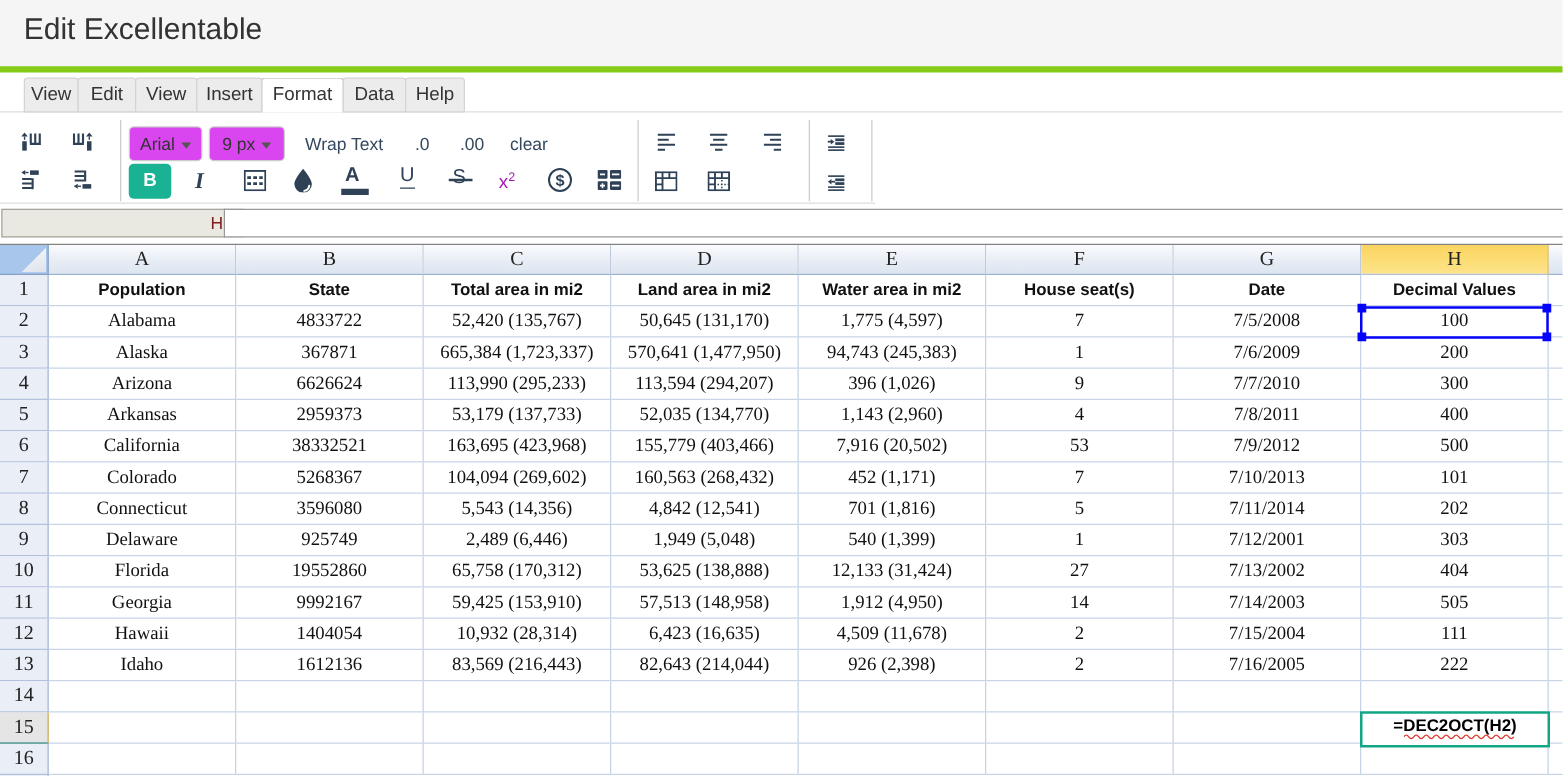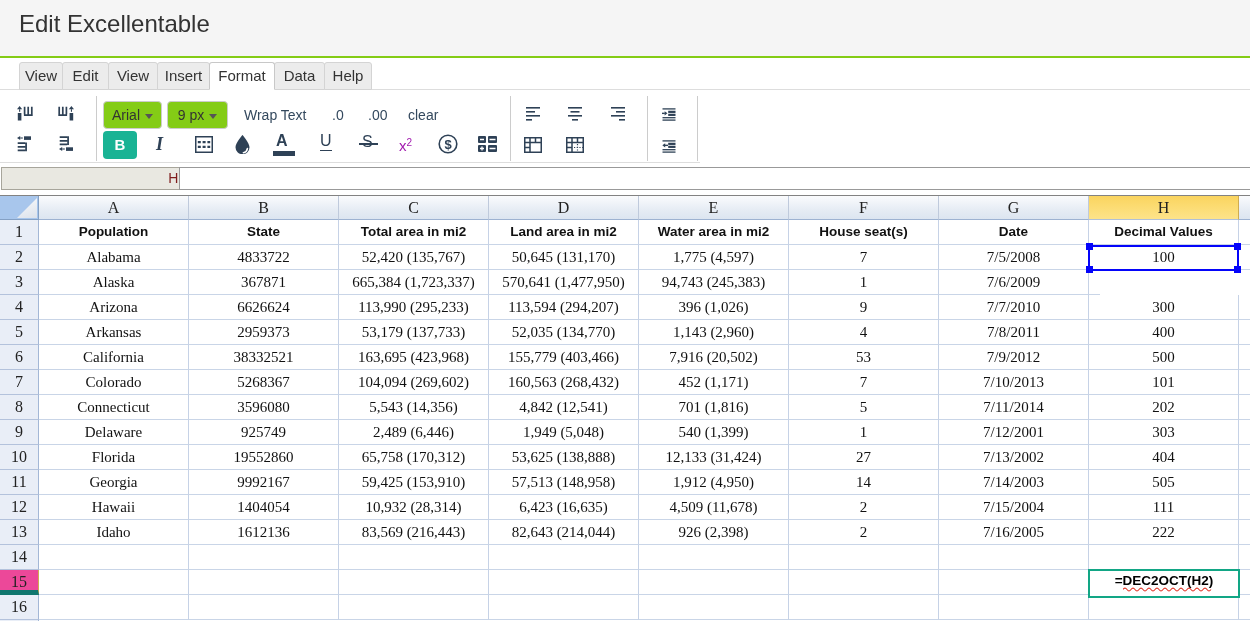--- a/index.html
+++ b/index.html
@@ -1,29 +1,29 @@
 <!DOCTYPE html>
 <html><head><meta charset="utf-8"><title>Edit Excellentable</title>
 <style>
 *{margin:0;padding:0;box-sizing:border-box}
 html,body{width:1250px;height:621px;overflow:hidden;background:#fff;
   font-family:"Liberation Sans",sans-serif;}
-#titlebar{position:absolute;left:0;top:0;width:1250px;height:58px;background:#f5f5f5;border-bottom:2px solid #84cc16}
+#titlebar{position:absolute;left:0;top:0;width:1250px;height:58px;background:#f5f5f5;border-bottom:5px solid #84cc16}
 #titlebar .t{position:absolute;left:19px;top:10px;font-size:24px;color:#333}
 #tabs{position:absolute;left:0;top:62px;width:1250px;height:28px}
 #tabs .line{position:absolute;left:0;top:27px;width:1250px;height:1px;background:#ddd}
 .tab{position:absolute;top:0;height:28px;line-height:25px;text-align:center;
   font-size:15px;color:#333;background:#ececec;border:1px solid #d4d4d4;
   border-radius:3px 3px 0 0;z-index:1}
 .tab.active{background:#fff;border-color:#c8c8c8;border-bottom:1px solid #fff;z-index:2}
 #toolbar{position:absolute;left:0;top:89px;width:1250px;height:74px}
 #toolbar .bline{position:absolute;left:0;top:73px;width:700px;height:1px;background:#ddd}
 .sep{position:absolute;top:7px;width:1px;height:65px;background:#ccc}
 .tbtxt{position:absolute;color:#34495e;font-size:14px;line-height:20px;white-space:nowrap}
-.dd{position:absolute;top:12px;height:28px;background:#84cc16;border:1px solid #ccc;
+.dd{position:absolute;top:12px;height:28px;background:#d946ef;border:1px solid #ccc;
   border-radius:4px;color:#333;font-size:14px;line-height:26px;text-align:center}
 .dd .car{display:inline-block;width:0;height:0;border-left:4px solid transparent;
   border-right:4px solid transparent;border-top:5px solid #555;margin-left:5px;vertical-align:middle}
 #bbtn{position:absolute;left:103px;top:42px;width:34px;height:28px;background:#19b394;
   border-radius:4px;color:#fff;font-weight:bold;font-size:15px;text-align:center;line-height:28px}
 .icon{position:absolute}
 #fbar{position:absolute;left:0;top:167px;width:1250px;height:24px}
 #cellref{position:absolute;left:1px;top:0;width:194px;height:23px;background:#e9e8e1;
   border:1px solid #a7a59b;color:#7f1d1d;font-size:14px;text-align:right;line-height:21px}
 #finput{position:absolute;left:179px;top:0;width:1071px;height:23px;background:#fff;
@@ -37,21 +37,21 @@
   clip-path:polygon(0 100%,100% 0,100% 100%);background:linear-gradient(160deg,#fafbfc,#dce2eb)}
 .ch{height:24px;background:linear-gradient(180deg,#fafbfd 0%,#e6ecf4 60%,#dce5f0 100%);
   border-right:1px solid #bfcadc;border-bottom:1px solid #9db2d1;
   font-family:"Liberation Serif",serif;font-size:16px;color:#222;
   text-align:center;line-height:23px}
 .ch.sel{background:linear-gradient(180deg,#fad45f 0%,#fcdd76 55%,#fde38a 100%);
   border-right:1px solid #cfac50;border-bottom:1px solid #b0c0d8}
 .drow{display:flex;height:25px}
 .rh{width:39px;background:#e9eef7;border-right:1px solid #a3b7d6;border-bottom:1px solid #b3c2dc;
   font-family:"Liberation Serif",serif;font-size:16px;color:#222;text-align:center;line-height:24px}
-.rh.sel{background:#ec4899;border-right:1px solid #cfac50;border-bottom:5px solid #0f766e}
+.rh.sel{background:#e5e5e5;border-right:1px solid #cfac50;border-bottom:1px solid #0f766e}
 .dc{width:150px;border-right:1px solid #c6d2e6;border-bottom:1px solid #c9d5e7;
   font-family:"Liberation Serif",serif;font-size:15px;color:#111;
   text-align:center;line-height:24px;white-space:nowrap;overflow:hidden}
 .dc.hd{font-family:"Liberation Sans",sans-serif;font-weight:bold;font-size:13.5px}
 .stub{width:11px;border-bottom:1px solid #c9d5e7}
 #selbox{position:absolute;left:1088px;top:49px;width:151px;height:26px;
   border:2px solid #0404fa;z-index:5}
 .hdl{position:absolute;width:7px;height:7px;background:#0404fa}
 #editbox{position:absolute;left:1088px;top:373px;width:152px;height:29px;background:#fff;
   border:2px solid #12a685;z-index:6;text-align:center;
@@ -229,20 +229,21 @@
     </div>
     <div class="drow">
       <div class="rh">3</div>
       <div class="dc">Alaska</div>
       <div class="dc">367871</div>
       <div class="dc">665,384 (1,723,337)</div>
       <div class="dc">570,641 (1,477,950)</div>
       <div class="dc">94,743 (245,383)</div>
       <div class="dc">1</div>
       <div class="dc">7/6/2009</div>
+      <div class="dc">200</div>
       <div class="stub"></div>
     </div>
     <div class="drow">
       <div class="rh">4</div>
       <div class="dc">Arizona</div>
       <div class="dc">6626624</div>
       <div class="dc">113,990 (295,233)</div>
       <div class="dc">113,594 (294,207)</div>
       <div class="dc">396 (1,026)</div>
       <div class="dc">9</div>

